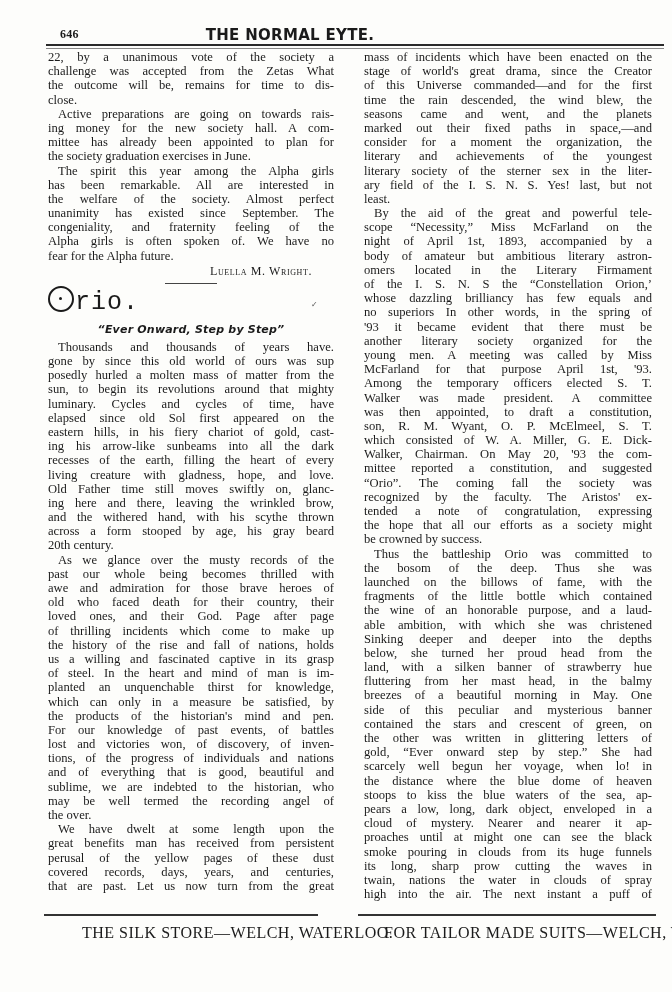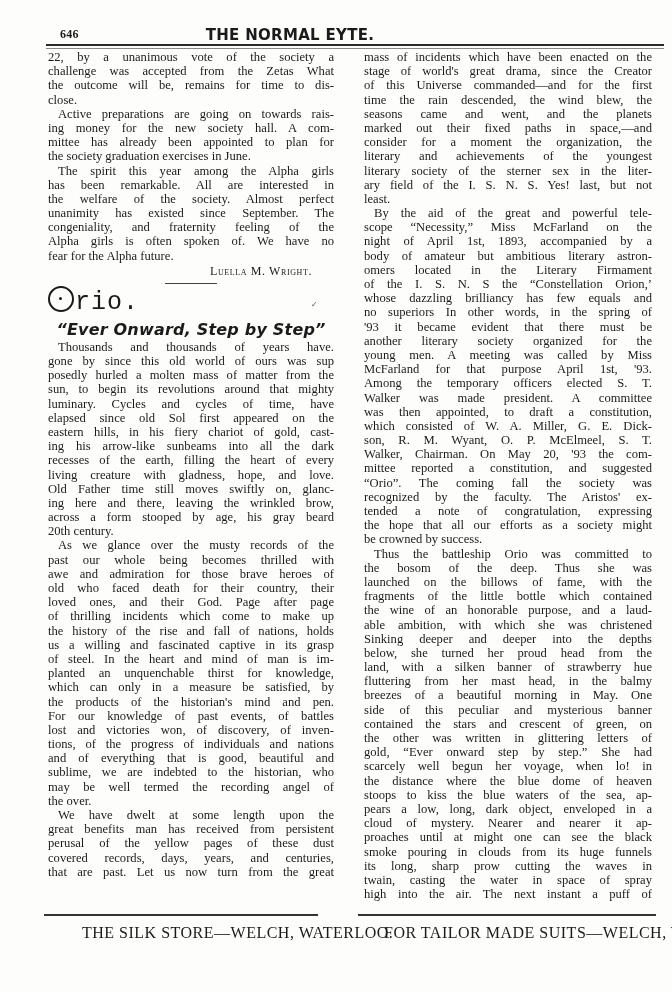--- a/index.html
+++ b/index.html
@@ -19,21 +19,21 @@
   .line { display: block; height: 14.2px; line-height: 14.2px; font-size: 12.6px; white-space: nowrap; text-align: justify; text-align-last: justify; overflow: hidden; }
   .line.last { text-align-last: left; }
   .line.indent { padding-left: 10px; }
 
   .signature { display: block; height: 16px; line-height: 16px; font-size: 12px; text-align: right; padding-right: 22px; letter-spacing: 0.6px; font-variant: small-caps; }
   .sep-rule { width: 52px; margin: 4px auto 2px auto; border-top: 1px solid #444; height: 0; }
   .section-title { position: relative; text-align: left; height: 34px; line-height: 34px; font-family: Liberation Mono, monospace; font-size: 25px; font-weight: normal; letter-spacing: 1px; }
   .section-title .o-circle { display: inline-block; width: 22px; height: 22px; border: 2px solid #1b1b1b; border-radius: 50%; position: relative; vertical-align: -3px; margin-right: 1px; }
   .section-title .o-circle::after { content: ""; position: absolute; left: 9px; top: 9px; width: 3px; height: 3px; background: #1b1b1b; border-radius: 50%; }
   .check-mark { position: absolute; right: 16px; top: 2px; font-size: 9px; color: #555; }
-  .motto { text-align: center; height: 20px; line-height: 20px; font-family: "DejaVu Sans", "Liberation Sans", sans-serif; font-style: italic; font-weight: bold; font-size: 16px; letter-spacing: 0.2px; }
+  .motto { text-align: center; height: 20px; line-height: 20px; font-family: "DejaVu Sans", "Liberation Sans", sans-serif; font-style: italic; font-weight: bold; font-size: 11px; letter-spacing: 0.2px; }
 
   .footer-rule { position: absolute; top: 914px; height: 0; border-top: 2px solid #333; }
   .footer-rule.left { left: 44px; width: 274px; }
   .footer-rule.right { left: 358px; width: 298px; }
   .footer-ad { position: absolute; top: 924px; font-size: 16px; font-weight: normal; letter-spacing: 0.5px; white-space: nowrap; margin-left: 24px; }
   .footer-ad.left { left: 58px; }
   .footer-ad.right { left: 360px; text-align: center; }
 </style>
 </head>
 <body>
@@ -80,20 +80,21 @@
       <span class="line">posedly hurled a molten mass of matter from the</span>
       <span class="line">sun, to begin its revolutions around that mighty</span>
       <span class="line">luminary.  Cycles and cycles of time, have</span>
       <span class="line">elapsed since old Sol first appeared on the</span>
       <span class="line">eastern hills, in his fiery chariot of gold, cast-</span>
       <span class="line">ing his arrow-like sunbeams into all the dark</span>
       <span class="line">recesses of the earth, filling the heart of every</span>
       <span class="line">living creature with gladness, hope, and love.</span>
       <span class="line">Old Father time still moves swiftly on, glanc-</span>
       <span class="line">ing here and there, leaving the wrinkled brow,</span>
+      <span class="line">and the withered hand, with his scythe thrown</span>
       <span class="line">across a form stooped by age, his gray beard</span>
       <span class="line last">20th century.</span>
     </div>
   <div>
       <span class="line indent">As we glance over the musty records of the</span>
       <span class="line">past our whole being becomes thrilled with</span>
       <span class="line">awe and admiration for those brave heroes of</span>
       <span class="line">old who faced death for their country, their</span>
       <span class="line">loved ones, and their God.  Page after page</span>
       <span class="line">of thrilling incidents which come to make up</span>
@@ -143,22 +144,22 @@
       <span class="line">of the I. S. N. S  the “Constellation Orion,’</span>
       <span class="line">whose dazzling brilliancy has few equals and</span>
       <span class="line">no superiors   In other words, in the spring of</span>
       <span class="line">'93 it became evident that there must be</span>
       <span class="line">another literary society organized for the</span>
       <span class="line">young men.  A meeting was called by Miss</span>
       <span class="line">McFarland for that purpose April 1st, '93.</span>
       <span class="line">Among the temporary officers elected S. T.</span>
       <span class="line">Walker was made president.  A committee</span>
       <span class="line">was then appointed, to draft a constitution,</span>
+      <span class="line">son, R. M. Wyant, O. P. McElmeel, S. T.</span>
       <span class="line">which consisted of W. A. Miller, G. E. Dick-</span>
-      <span class="line">son, R. M. Wyant, O. P. McElmeel, S. T.</span>
       <span class="line">Walker, Chairman.  On May 20, '93 the com-</span>
       <span class="line">mittee reported a constitution, and suggested</span>
       <span class="line">“Orio”.  The coming fall the society was</span>
       <span class="line">recognized by the faculty.  The Aristos' ex-</span>
       <span class="line">tended a note of congratulation, expressing</span>
       <span class="line">the hope that all our efforts as a society might</span>
       <span class="line last">be crowned by success.</span>
     </div>
   <div>
       <span class="line indent">Thus the battleship Orio was committed to</span>
@@ -177,21 +178,21 @@
       <span class="line">the other was written in glittering letters of</span>
       <span class="line">gold, “Ever onward step by step.”  She had</span>
       <span class="line">scarcely well begun her voyage, when lo! in</span>
       <span class="line">the distance where the blue dome of heaven</span>
       <span class="line">stoops to kiss the blue waters of the sea, ap-</span>
       <span class="line">pears a low, long, dark object, enveloped in a</span>
       <span class="line">cloud of mystery.  Nearer and nearer it ap-</span>
       <span class="line">proaches until at might one can see the black</span>
       <span class="line">smoke pouring in clouds from its huge funnels</span>
       <span class="line">its long, sharp prow cutting the waves in</span>
-      <span class="line">twain, casting the water in space of spray</span>
+      <span class="line">twain, nations the water in clouds of spray</span>
       <span class="line">high into the air.  The next instant a puff of</span>
     </div>
 </div>
 
 <div class="footer-rule left"></div>
 <div class="footer-rule right"></div>
 <div class="footer-ad left">THE SILK STORE—WELCH, WATERLOO.</div>
 <div class="footer-ad right">FOR TAILOR MADE SUITS—WELCH, WATERLOO.</div>
 
 </body></html>

